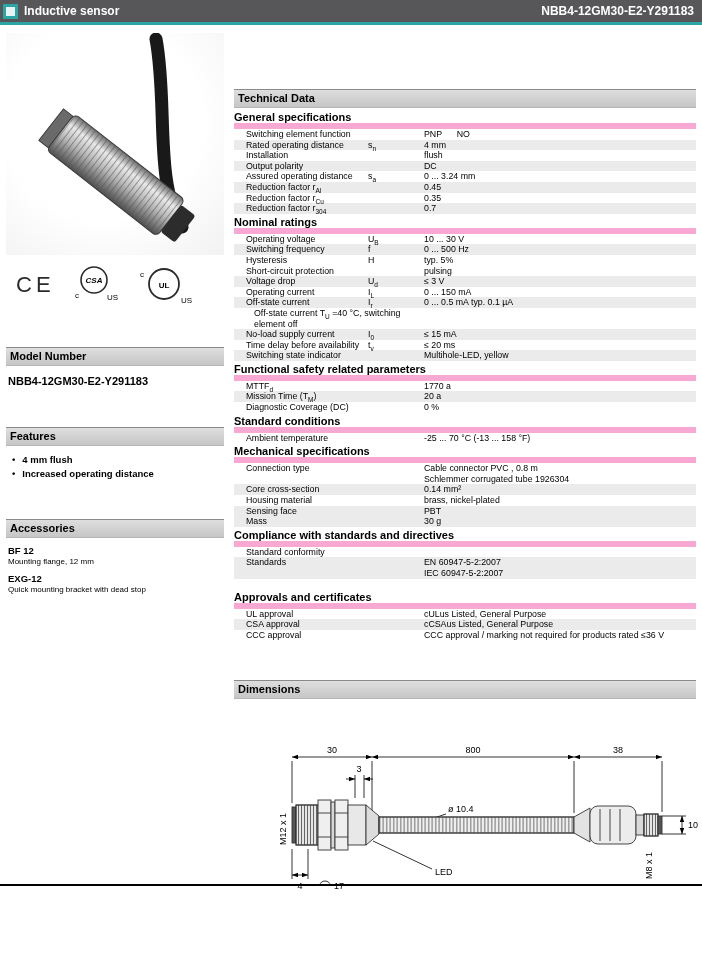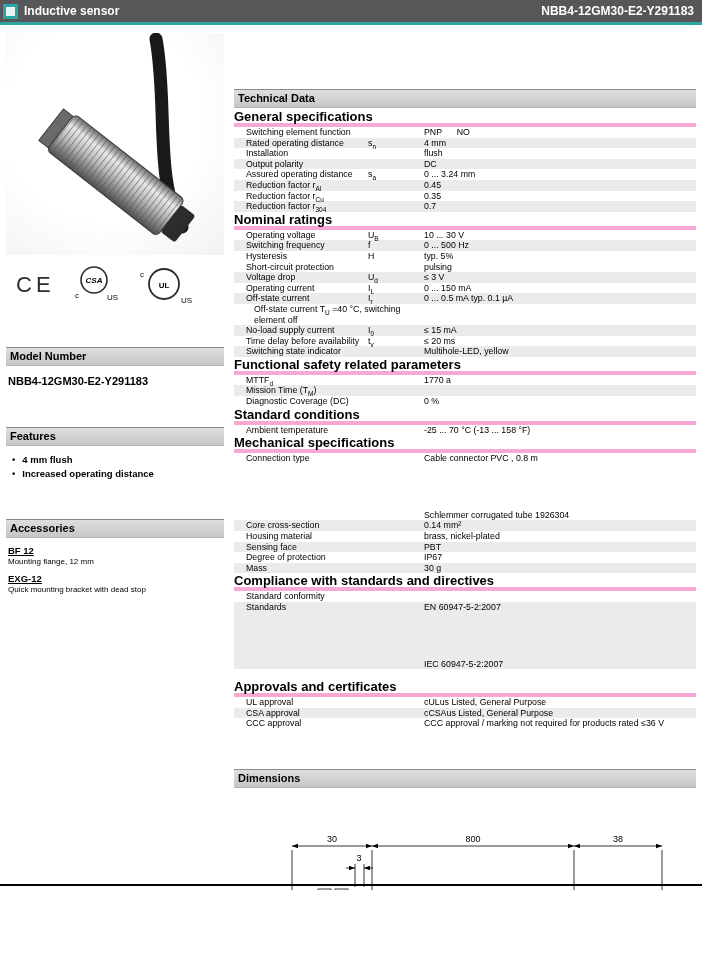--- a/index.html
+++ b/index.html
@@ -25,32 +25,32 @@
 
   
   .photo{width:218px;height:222px;background:radial-gradient(circle at 45% 40%,#ffffff 55%,#f2f2f2);}
   .marks{display:flex;align-items:center;gap:16px;margin:8px 0 10px 10px;height:44px;}
   .ce{font-size:22px;letter-spacing:4px;color:#2b2b2b;font-weight:500;}
   .model-number{font-weight:bold;font-size:11px;margin:9px 2px 14px;}
   .features-list{list-style:none;margin:8px 0 16px;padding:0 0 0 6px;}
   .features-list li{font-weight:bold;font-size:9.5px;margin:3px 0;}
   .features-list li::before{content:"\2022";margin-right:7px;}
   .acc-item{margin:7px 2px 2px;}
-  .acc-name{font-weight:bold;font-size:9.5px;text-decoration:underline;}
+  .acc-name{font-weight:bold;font-size:9.5px;}
   .acc-desc{font-size:8px;margin-top:1px;}
 
   
   .ttable{margin-top:3px;}
   .trow{font-size:8.8px;}
-  .trow.sec{font-weight:bold;font-size:13px;line-height:12px;border-bottom:4px solid #f9a8d4;margin-top:2px;}
+  .trow.sec{font-weight:bold;font-size:11px;line-height:12px;border-bottom:6px solid #f9a8d4;margin-top:2px;}
   .trow.r{display:grid;grid-template-columns:122px 56px 1fr;padding-left:12px;line-height:10.6px;}
   .trow.r.shade{background:#ebebeb;}
   .trow.r .cl,.trow.r .cs,.trow.r .cv{white-space:nowrap;overflow:visible;}
   .trow.wide .cl{grid-column:1/3;white-space:normal;padding-left:8px;max-width:182px;}
-  .v2{line-height:10.6px;margin-top:46px;}
+  .v2{line-height:10.6px;}
   .tgap{height:10px;}
   sub{font-size:6.5px;line-height:0;}
 
   
   .dims-wrap{padding:14px 0 0 18px;height:224px;}
   .elec-wrap{padding:12px 0 0 104px;}
   svg{font-family:"Liberation Sans","DejaVu Sans",sans-serif;}
   svg text{fill:#000;font-size:8px;}
   svg text.dim{font-size:9px;}
 
@@ -234,20 +234,21 @@
           </div>
           <div class="trow sec">Functional safety related parameters</div>
           <div class="trow r">
             <div class="cl">MTTF<sub>d</sub></div>
             <div class="cs"></div>
             <div class="cv">1770 a</div>
           </div>
           <div class="trow r shade">
             <div class="cl">Mission Time (T<sub>M</sub>)</div>
             <div class="cs"></div>
+            <div class="cv">20 a</div>
           </div>
           <div class="trow r">
             <div class="cl">Diagnostic Coverage (DC)</div>
             <div class="cs"></div>
             <div class="cv">0 %</div>
           </div>
           <div class="trow sec">Standard conditions</div>
           <div class="trow r">
             <div class="cl">Ambient temperature</div>
             <div class="cs"></div>
@@ -266,25 +267,20 @@
           </div>
           <div class="trow r">
             <div class="cl">Housing material</div>
             <div class="cs"></div>
             <div class="cv">brass, nickel-plated</div>
           </div>
           <div class="trow r shade">
             <div class="cl">Sensing face</div>
             <div class="cs"></div>
             <div class="cv">PBT</div>
-          </div>
-          <div class="trow r">
-            <div class="cl">Degree of protection</div>
-            <div class="cs"></div>
-            <div class="cv">IP67</div>
           </div>
           <div class="trow r shade">
             <div class="cl">Mass</div>
             <div class="cs"></div>
             <div class="cv">30 g</div>
           </div>
           <div class="trow sec">Compliance with standards and directives</div>
           <div class="trow r">
             <div class="cl">Standard conformity</div>
             <div class="cs"></div>

